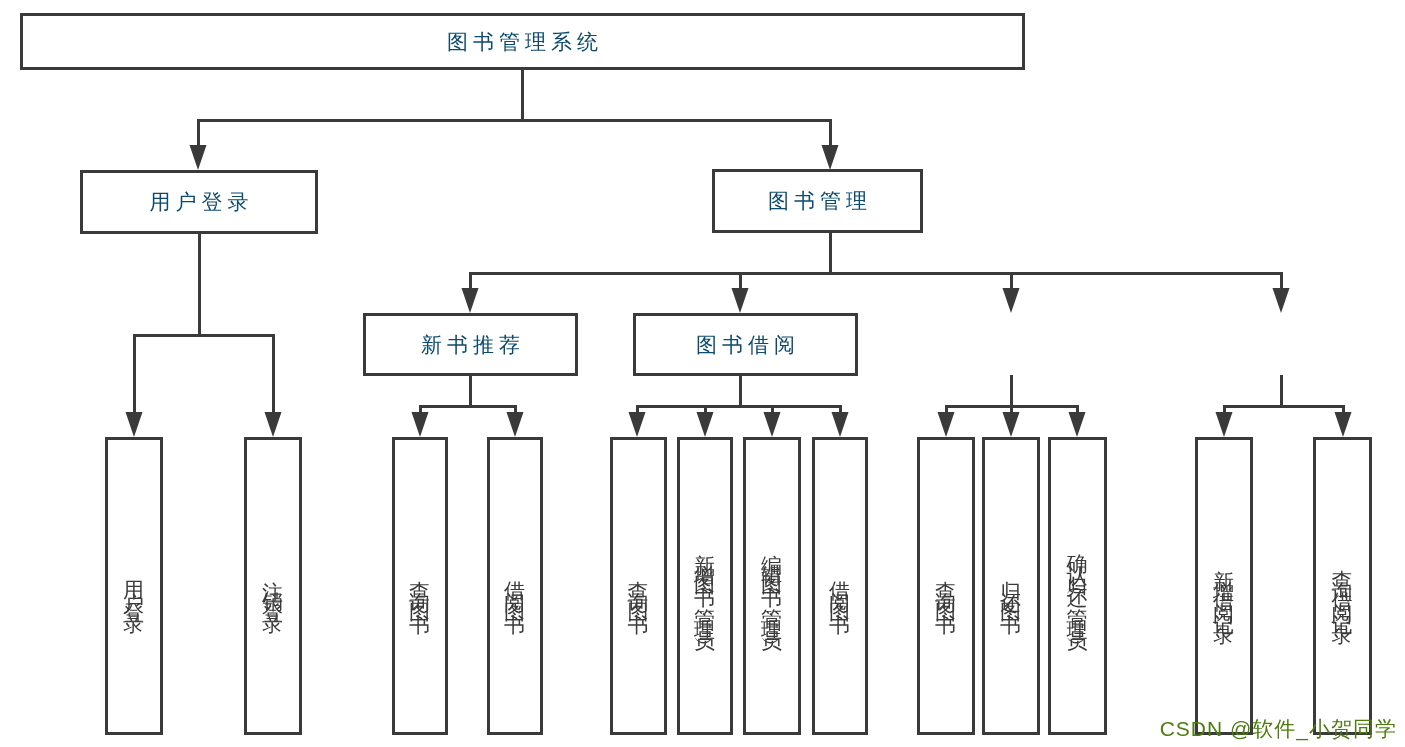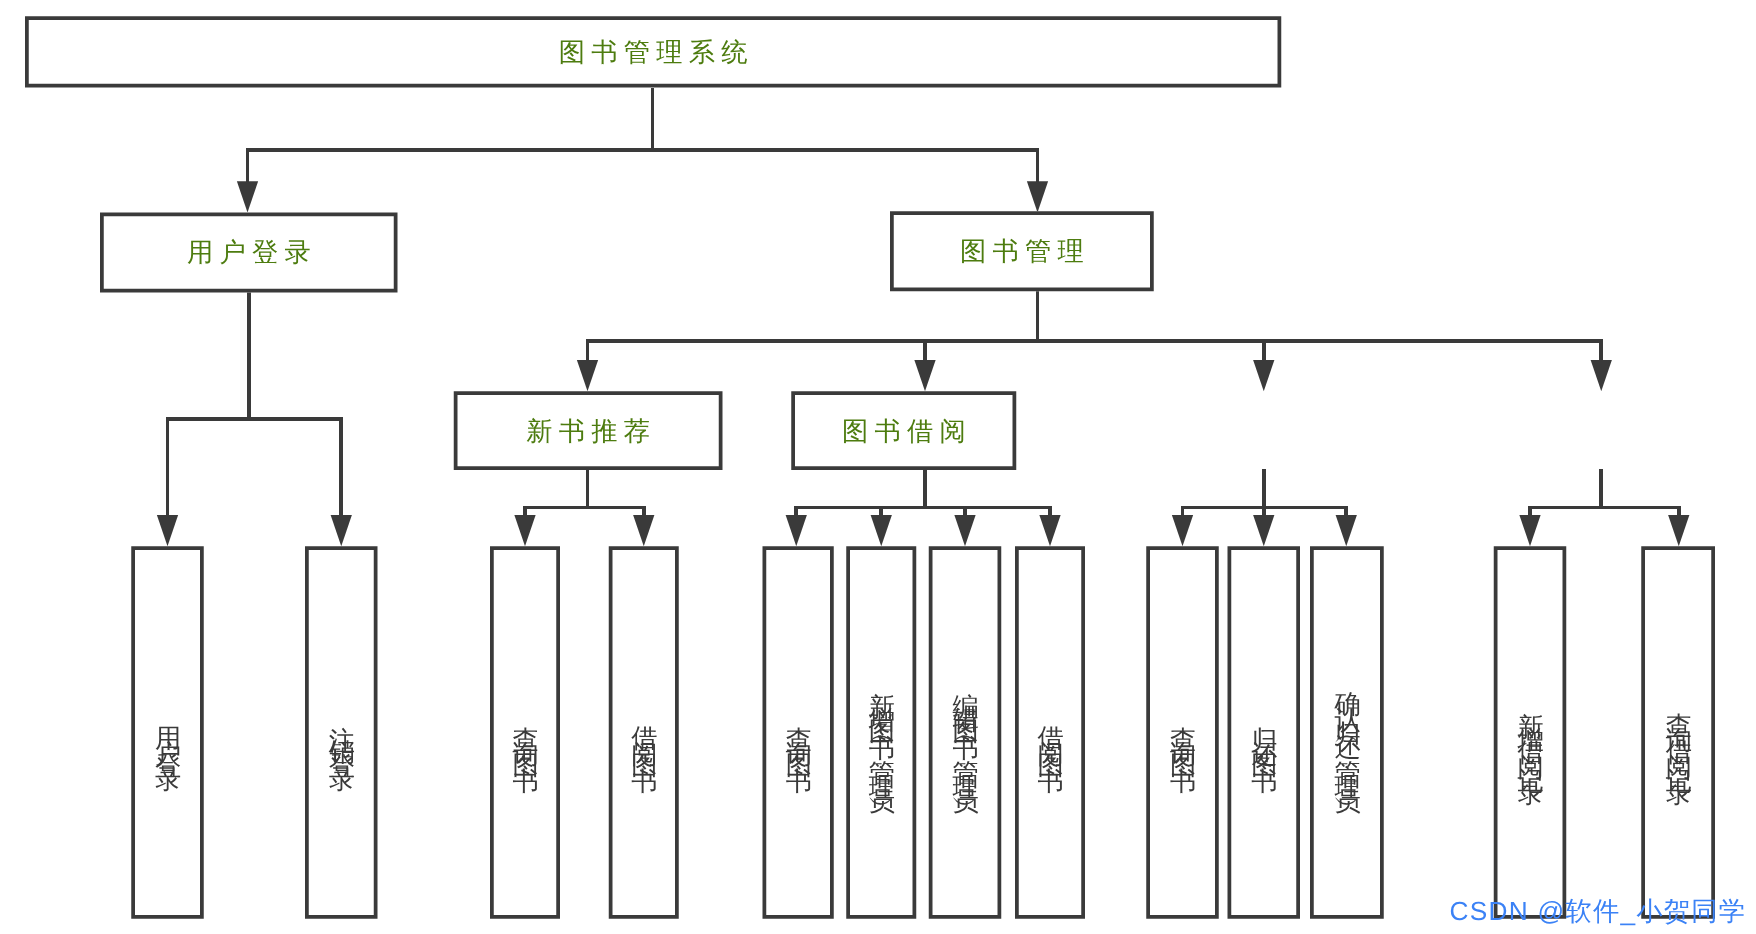--- a/index.html
+++ b/index.html
@@ -30,39 +30,39 @@
     border: 3px solid #3a3a3a;
     background: #ffffff;
     display: flex;
     align-items: center;
     justify-content: center;
   }
   .hbox .lbl {
     font-size: 21px;
     letter-spacing: 5px;
     text-indent: 5px;
-    color: #4d7c0f;
+    color: #0c4a6e;
     white-space: nowrap;
   }
   .vbox .lbl {
     writing-mode: vertical-rl;
     text-orientation: mixed;
     font-size: 21px;
     letter-spacing: 11px;
     color: #3a3a3a;
     line-height: 1;
     white-space: nowrap;
   }
   #watermark {
     position: absolute;
     right: 8px;
     bottom: 4px;
     font-size: 21px;
     letter-spacing: 1px;
-    color: #3b82f6;
+    color: #4d7c0f;
     white-space: nowrap;
     z-index: 5;
   }
 </style>
 </head>
 <body>
 
 <div id="stage">
 
   <svg id="connectors" width="1405" height="747" viewBox="0 0 1405 747">
@@ -105,21 +105,21 @@
   <div class="node hbox" style="left:80px;top:170px;width:238px;height:64px">
     <span class="lbl">用户登录</span>
   </div>
   <div class="node hbox" style="left:712px;top:169px;width:211px;height:64px">
     <span class="lbl">图书管理</span>
   </div>
 
   <div class="node hbox" style="left:363px;top:313px;width:215px;height:63px">
     <span class="lbl">新书推荐</span>
   </div>
-  <div class="node hbox" style="left:633px;top:313px;width:180px;height:63px">
+  <div class="node hbox" style="left:633px;top:313px;width:225px;height:63px">
     <span class="lbl">图书借阅</span>
   </div>
 
   <div class="node vbox" style="left:105px;top:437px;width:58px;height:298px">
     <span class="lbl">用户登录</span>
   </div>
   <div class="node vbox" style="left:244px;top:437px;width:58px;height:298px">
     <span class="lbl">注销登录</span>
   </div>
 

